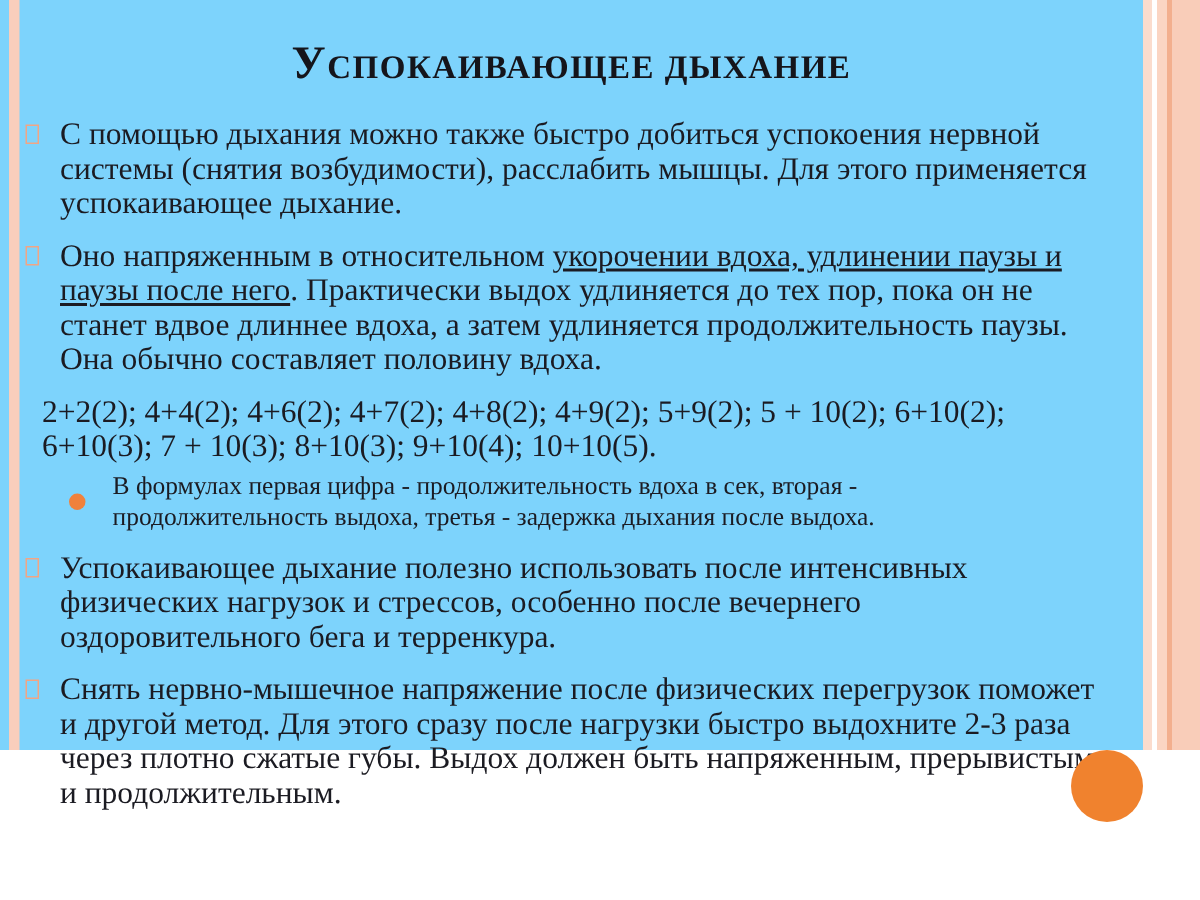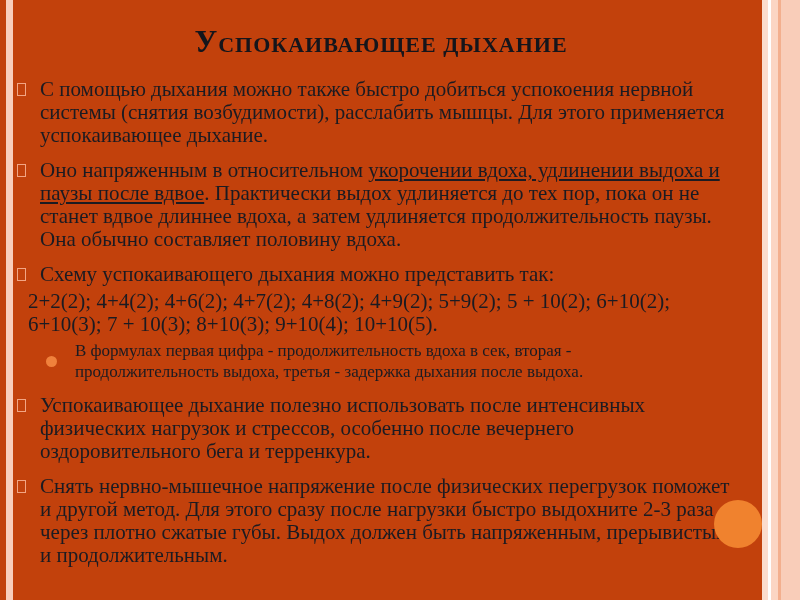--- a/index.html
+++ b/index.html
@@ -4,22 +4,22 @@
 <style>
   html, body { margin: 0; padding: 0; }
   body {
     width: 800px; height: 600px;
     font-family: "Liberation Serif", serif;
     background: #ffffff;
     overflow: hidden;
   }
   .slide {
     position: relative;
-    width: 800px; height: 600px;
-    background: #c2410c;
+    width: 800px; height: 500px;
+    background: #7dd3fc;
   }
   
   .stripe-left {
     position: absolute; top: 0; bottom: 0; left: 6px; width: 7px;
     background: #F9CEBC;
   }
   .stripe-right {
     position: absolute; top: 0; bottom: 0; right: 0; width: 38px;
     background: linear-gradient(to right,
       #FBDCCD 0px, #FBDCCD 6px,
@@ -98,27 +98,23 @@
 
   <div class="content">
 
     <div class="bullet-row">
       <span class="glyph-col"><span class="square-bullet"></span></span>
       <span class="bullet-text">С помощью дыхания можно также быстро добиться успокоения нервной системы (снятия возбудимости), расслабить мышцы. Для этого применяется успокаивающее дыхание.</span>
     </div>
 
     <div class="bullet-row">
       <span class="glyph-col"><span class="square-bullet"></span></span>
-      <span class="bullet-text"><span>Оно напряженным в относительном </span><span class="u">укорочении вдоха, удлинении выдоха и паузы после вдвое</span><span>. Практически выдох удлиняется до тех пор, пока он не станет вдвое длиннее вдоха, а затем удлиняется продолжительность паузы. Она обычно составляет половину вдоха.</span></span>
+      <span class="bullet-text"><span>Оно напряженным в относительном </span><span class="u">укорочении вдоха, удлинении паузы и паузы после него</span><span>. Практически выдох удлиняется до тех пор, пока он не станет вдвое длиннее вдоха, а затем удлиняется продолжительность паузы. Она обычно составляет половину вдоха.</span></span>
     </div>
 
-    <div class="bullet-row" style="margin-bottom:4px;">
-      <span class="glyph-col"><span class="square-bullet"></span></span>
-      <span class="bullet-text">Схему успокаивающего дыхания можно представить так:</span>
-    </div>
 
     <div class="formula-line">2+2(2); 4+4(2); 4+6(2); 4+7(2); 4+8(2); 4+9(2); 5+9(2); 5 + 10(2); 6+10(2); 6+10(3); 7 + 10(3); 8+10(3); 9+10(4); 10+10(5).</div>
 
     <div class="sub-bullet-row">
       <span class="sub-glyph-col"><span class="circle-bullet"></span></span>
       <span class="bullet-text">В формулах первая цифра - продолжительность вдоха в сек, вторая - продолжительность выдоха, третья - задержка дыхания после выдоха.</span>
     </div>
 
     <div class="bullet-row">
       <span class="glyph-col"><span class="square-bullet"></span></span>

